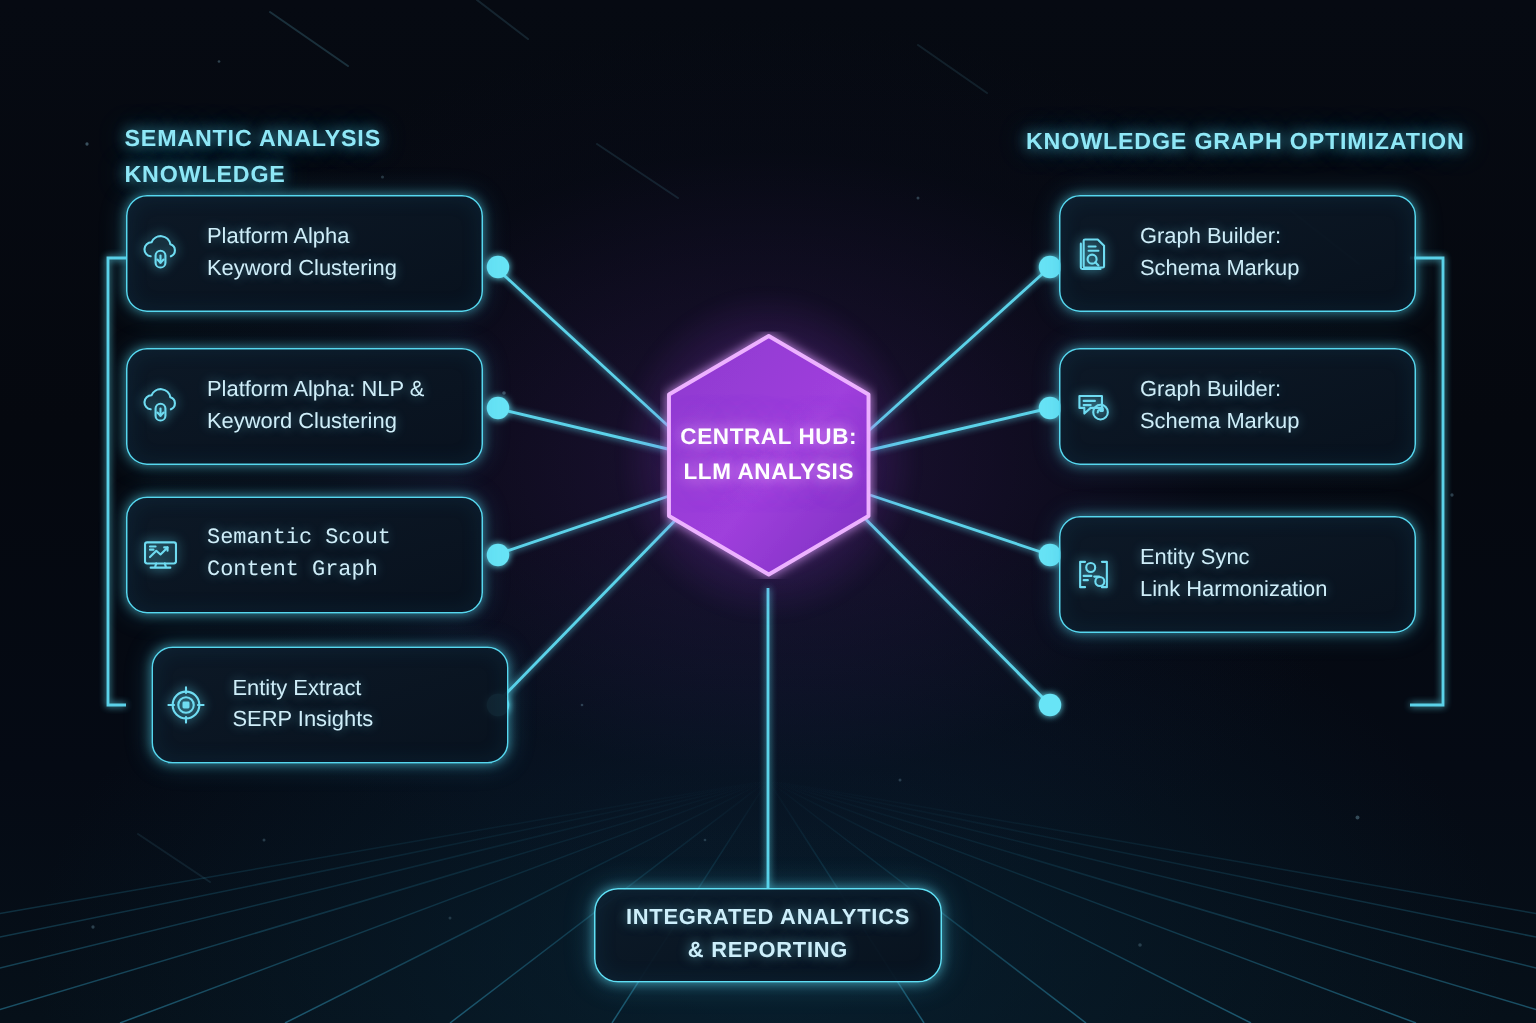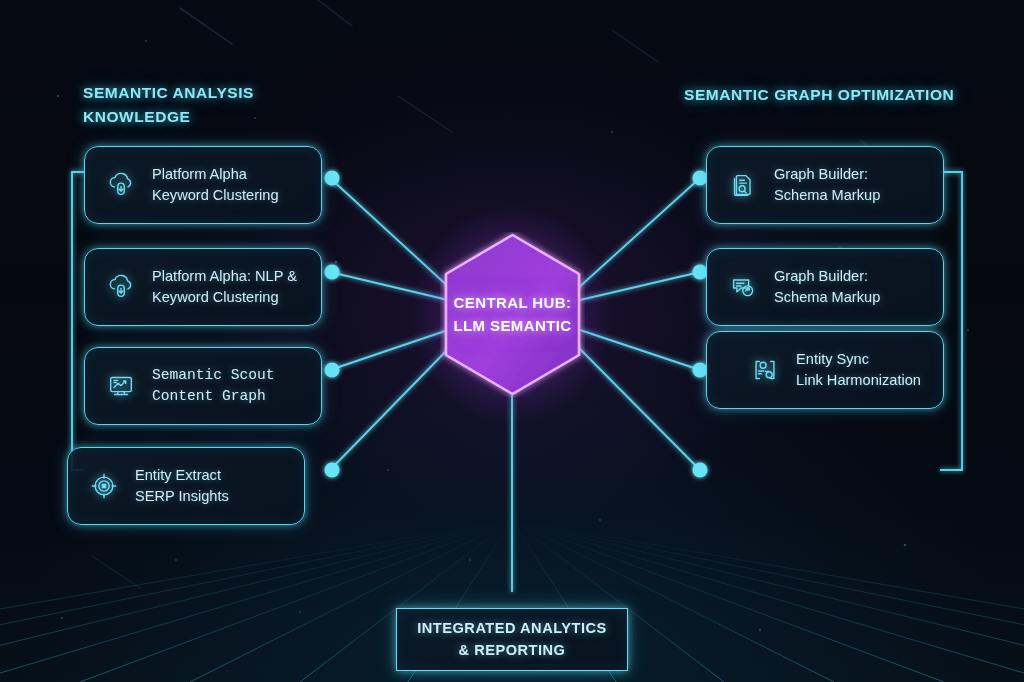--- a/index.html
+++ b/index.html
@@ -57,22 +57,20 @@
     border: 1.6px solid #56d7ef;
     border-radius: 14px;
     background: linear-gradient(160deg, rgba(13,26,40,0.92) 0%, rgba(8,18,30,0.92) 100%);
     box-shadow:
       0 0 7px rgba(86,215,239,0.55),
       0 0 18px rgba(70,190,225,0.26),
       inset 0 0 14px rgba(30,120,160,0.14);
     display: flex;
     align-items: center;
     box-sizing: border-box;
-    padding-left: 14px;
-    margin-top: 16px;
   }
   .card .icon {
     flex: 0 0 44px;
     height: 44px;
     display: flex;
     align-items: center;
     justify-content: center;
     color: #6fdcf2;
   }
   .card .icon svg {
@@ -84,21 +82,21 @@
     line-height: 1.42;
     color: #cfeef9;
     text-shadow: 0 0 7px rgba(120,220,245,0.45);
   }
   .card .label .l2 { display: block; }
 
   
   #hub {
     position: absolute;
     left: 440px;
-    top: 232px;
+    top: 221px;
     width: 145px;
     height: 165px;
   }
   #hub .hex-glow {
     position: absolute;
     left: -26px; top: -26px;
     width: 197px; height: 217px;
     background: radial-gradient(ellipse at center, rgba(196,88,255,0.45) 0%, rgba(150,60,220,0.18) 45%, rgba(120,40,200,0) 72%);
     filter: blur(4px);
   }
@@ -123,32 +121,31 @@
   }
 
   
   #bottom-box {
     position: absolute;
     left: 396px;
     top: 592px;
     width: 232px;
     height: 63px;
     border: 1.8px solid #5fdff5;
-    border-radius: 0;
+    border-radius: 16px;
     background: linear-gradient(160deg, rgba(12,26,40,0.92) 0%, rgba(8,18,30,0.94) 100%);
     box-shadow:
       0 0 8px rgba(95,223,245,0.60),
       0 0 20px rgba(70,190,225,0.30),
       inset 0 0 14px rgba(30,120,160,0.16);
     display: flex;
     flex-direction: column;
     align-items: center;
     justify-content: center;
     box-sizing: border-box;
-    margin-top: 16px;
   }
   #bottom-box .bline {
     font-size: 14.6px;
     font-weight: bold;
     letter-spacing: 0.5px;
     line-height: 1.5;
     color: #cdeffb;
     text-shadow: 0 0 8px rgba(120,225,250,0.55);
   }
 </style>
@@ -277,21 +274,21 @@
       <circle cx="700" cy="370" r="7.5"></circle>
       <circle cx="700" cy="470" r="7.5"></circle>
     </g>
   </svg>
 
   <div class="section-header" id="hdr-left">
     <div>SEMANTIC ANALYSIS</div>
     <div>KNOWLEDGE</div>
   </div>
   <div class="section-header" id="hdr-right">
-    <div>SEMANTIC GRAPH OPTIMIZATION</div>
+    <div>KNOWLEDGE GRAPH OPTIMIZATION</div>
   </div>
 
   <div class="card" style="left:84px; top:130px;">
     <span class="icon">
       <svg width="30" height="30" viewBox="0 0 32 32" fill="none" stroke="currentColor" stroke-width="1.5" stroke-linecap="round" stroke-linejoin="round">
         <path d="M9 18a5 5 0 0 1 .6-9.96A7 7 0 0 1 23 9.5a4.5 4.5 0 0 1 .4 8.5"></path>
         <rect x="12.5" y="14" width="7" height="12" rx="3.5"></rect>
         <path d="M16 17.5v5"></path>
           <path d="M13.8 20.3 16 22.5l2.2-2.2"></path>
       </svg>
@@ -326,21 +323,21 @@
         <path d="M18.6 10.6H21v2.4"></path>
         <path d="M8.5 10h4M8.5 12.2h2.5"></path>
       </svg>
     </span>
     <span class="label">
       <span class="l1">Semantic Scout</span>
       <span class="l2">Content Graph</span>
     </span>
   </div>
 
-  <div class="card" style="left:67px; top:431px;">
+  <div class="card" style="left:101px; top:431px;">
     <span class="icon">
       <svg width="30" height="30" viewBox="0 0 32 32" fill="none" stroke="currentColor" stroke-width="1.5" stroke-linecap="round" stroke-linejoin="round">
         <circle cx="16" cy="16" r="9.5"></circle>
         <circle cx="16" cy="16" r="5.5"></circle>
         <rect x="13.5" y="13.5" width="5" height="5" rx="1" fill="currentColor" stroke="none"></rect>
         <path d="M16 3.5v4M16 24.5v4M3.5 16h4M24.5 16h4"></path>
       </svg>
     </span>
     <span class="label">
       <span class="l1">Entity Extract</span>
@@ -373,21 +370,21 @@
         <path d="M19 20.2a2 2 0 0 1 3.4-1.4"></path>
         <path d="M22.6 17.3v1.8h-1.8"></path>
       </svg>
     </span>
     <span class="label">
       <span class="l1">Graph Builder:</span>
       <span class="l2">Schema Markup</span>
     </span>
   </div>
 
-  <div class="card" style="left:706px; top:315px;justify-content:center;">
+  <div class="card" style="left:706px; top:344px;">
     <span class="icon">
       <svg width="30" height="30" viewBox="0 0 32 32" fill="none" stroke="currentColor" stroke-width="1.5" stroke-linecap="round" stroke-linejoin="round">
         <path d="M10 7H6.5v18H10M22 7h3.5v18H22"></path>
         <circle cx="14" cy="11" r="3.2"></circle>
         <circle cx="20.5" cy="21" r="3.2"></circle>
         <path d="M9 17h5.5M9 20h3"></path>
         <path d="M16.5 17.5h3.5"></path>
       </svg>
     </span>
     <span class="label">
@@ -411,21 +408,21 @@
           <feMerge>
             <feMergeNode in="pb"></feMergeNode>
             <feMergeNode in="SourceGraphic"></feMergeNode>
           </feMerge>
         </filter>
       </defs>
       <polygon points="72.5,3 139,42 139,123 72.5,162 6,123 6,42" fill="url(#hexFill)" stroke="#edb2ff" stroke-width="2.6" stroke-linejoin="round" filter="url(#pinkGlow)"></polygon>
     </svg>
     <div class="hub-text">
       <div>CENTRAL HUB:</div>
-      <div>LLM SEMANTIC</div>
+      <div>LLM ANALYSIS</div>
     </div>
   </div>
 
   <div id="bottom-box">
     <div class="bline">INTEGRATED ANALYTICS</div>
     <div class="bline">&amp; REPORTING</div>
   </div>
 
 </div>
 

